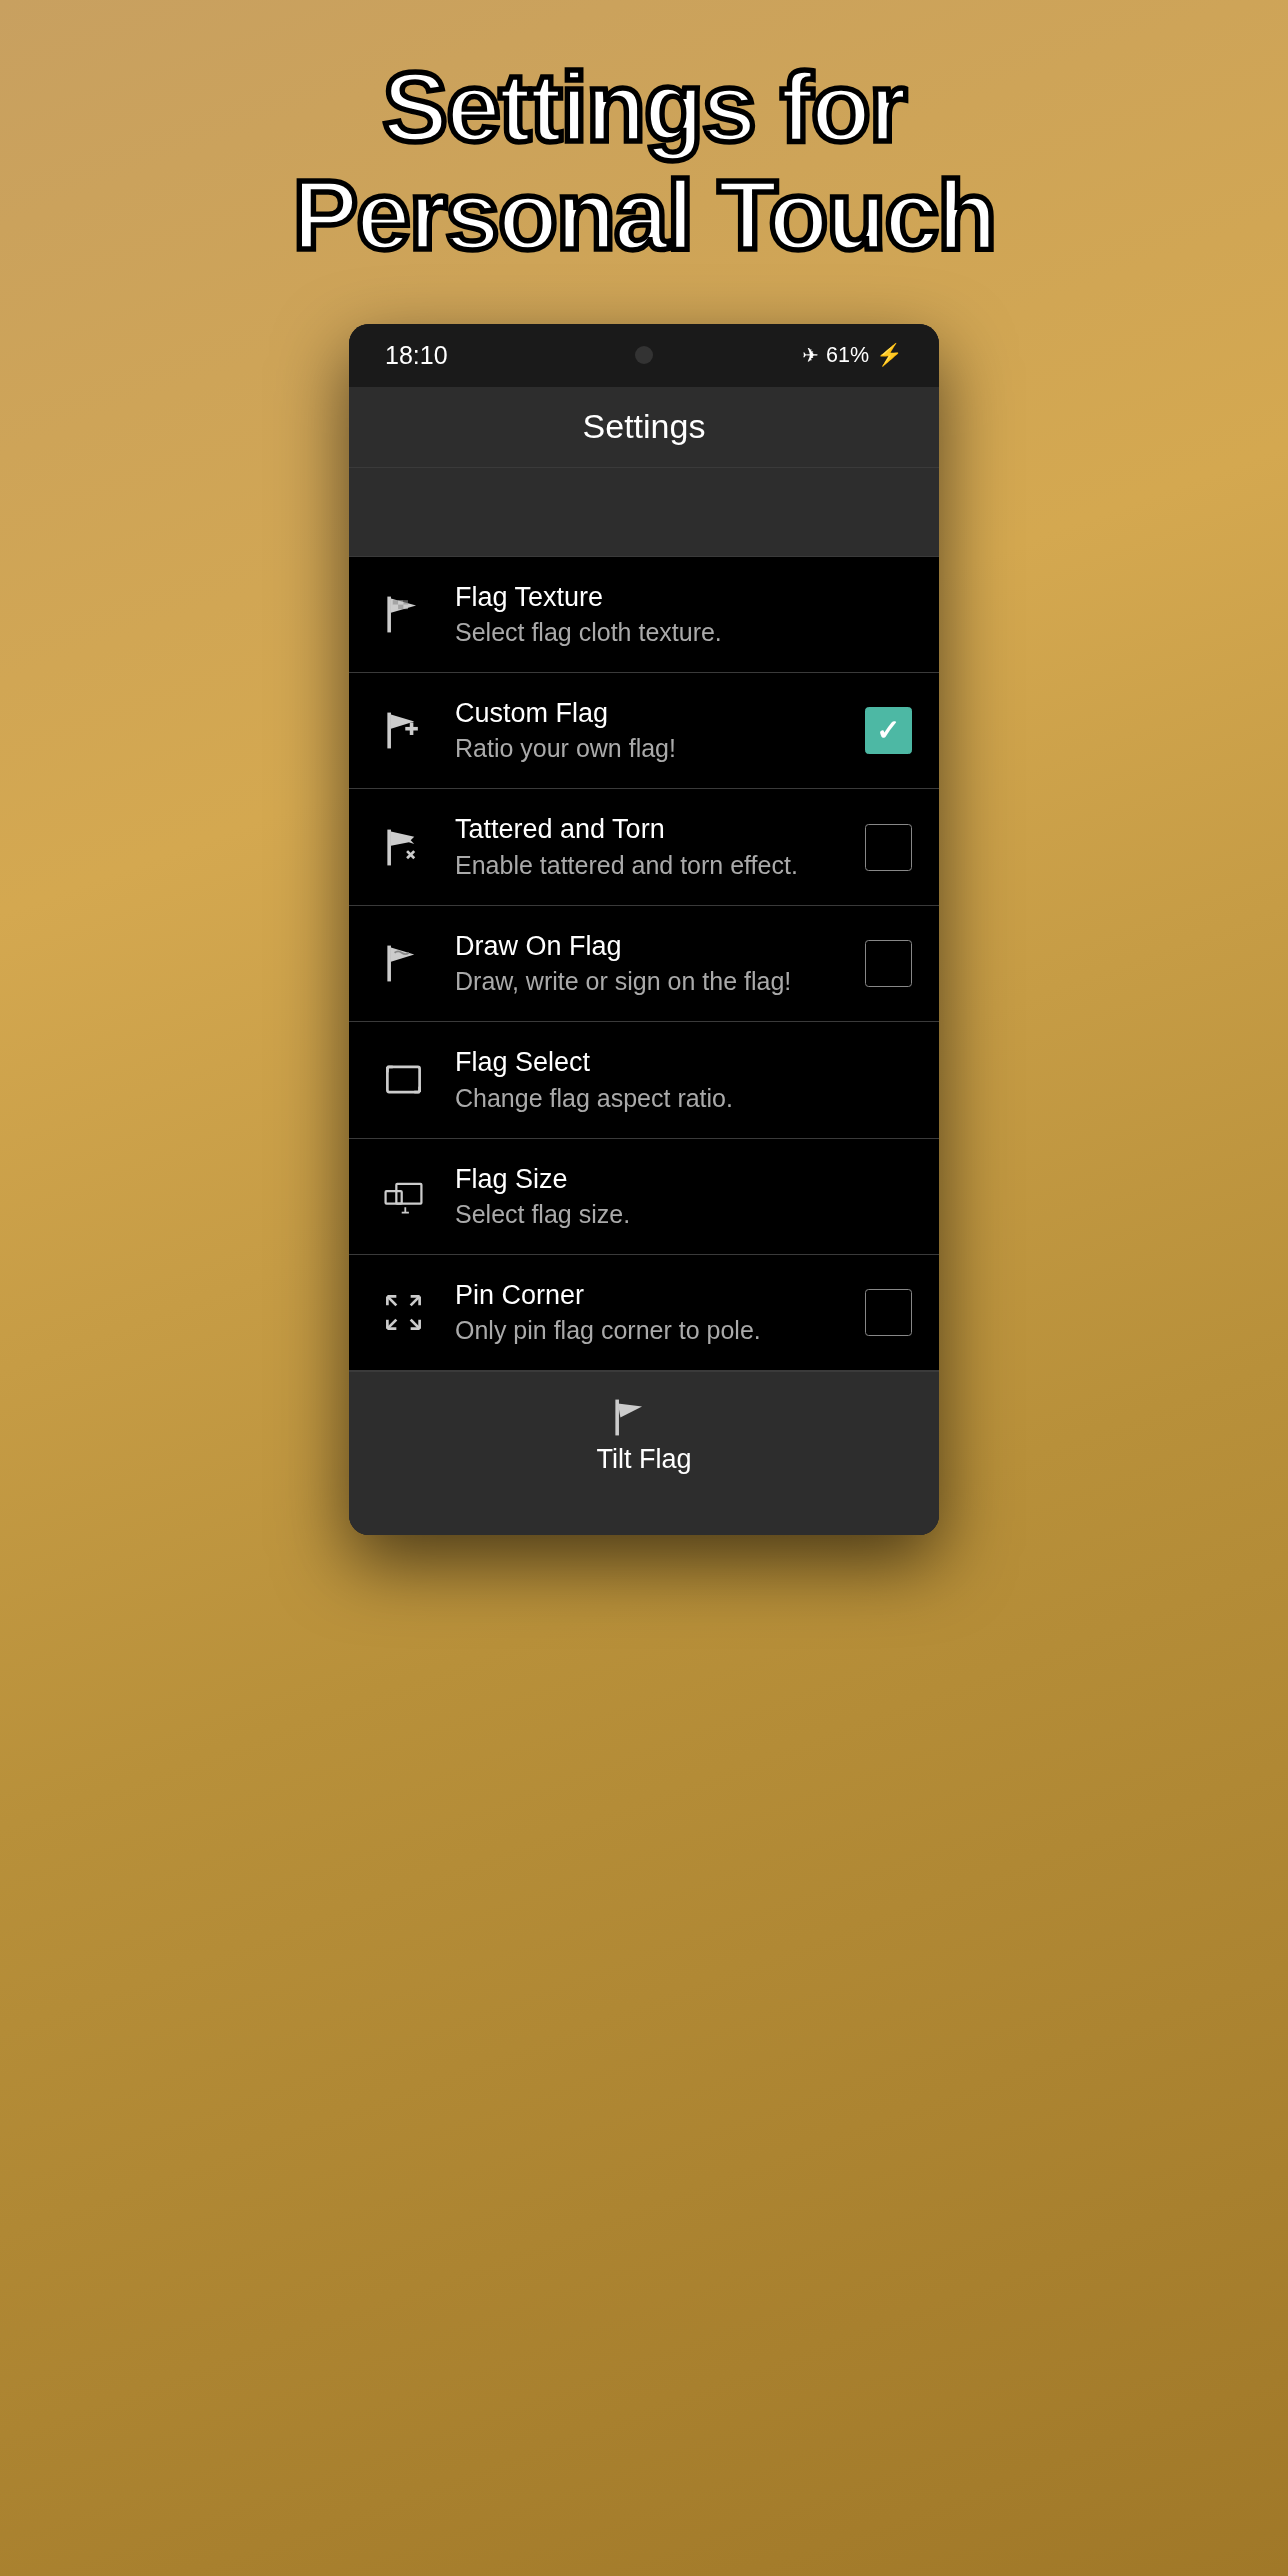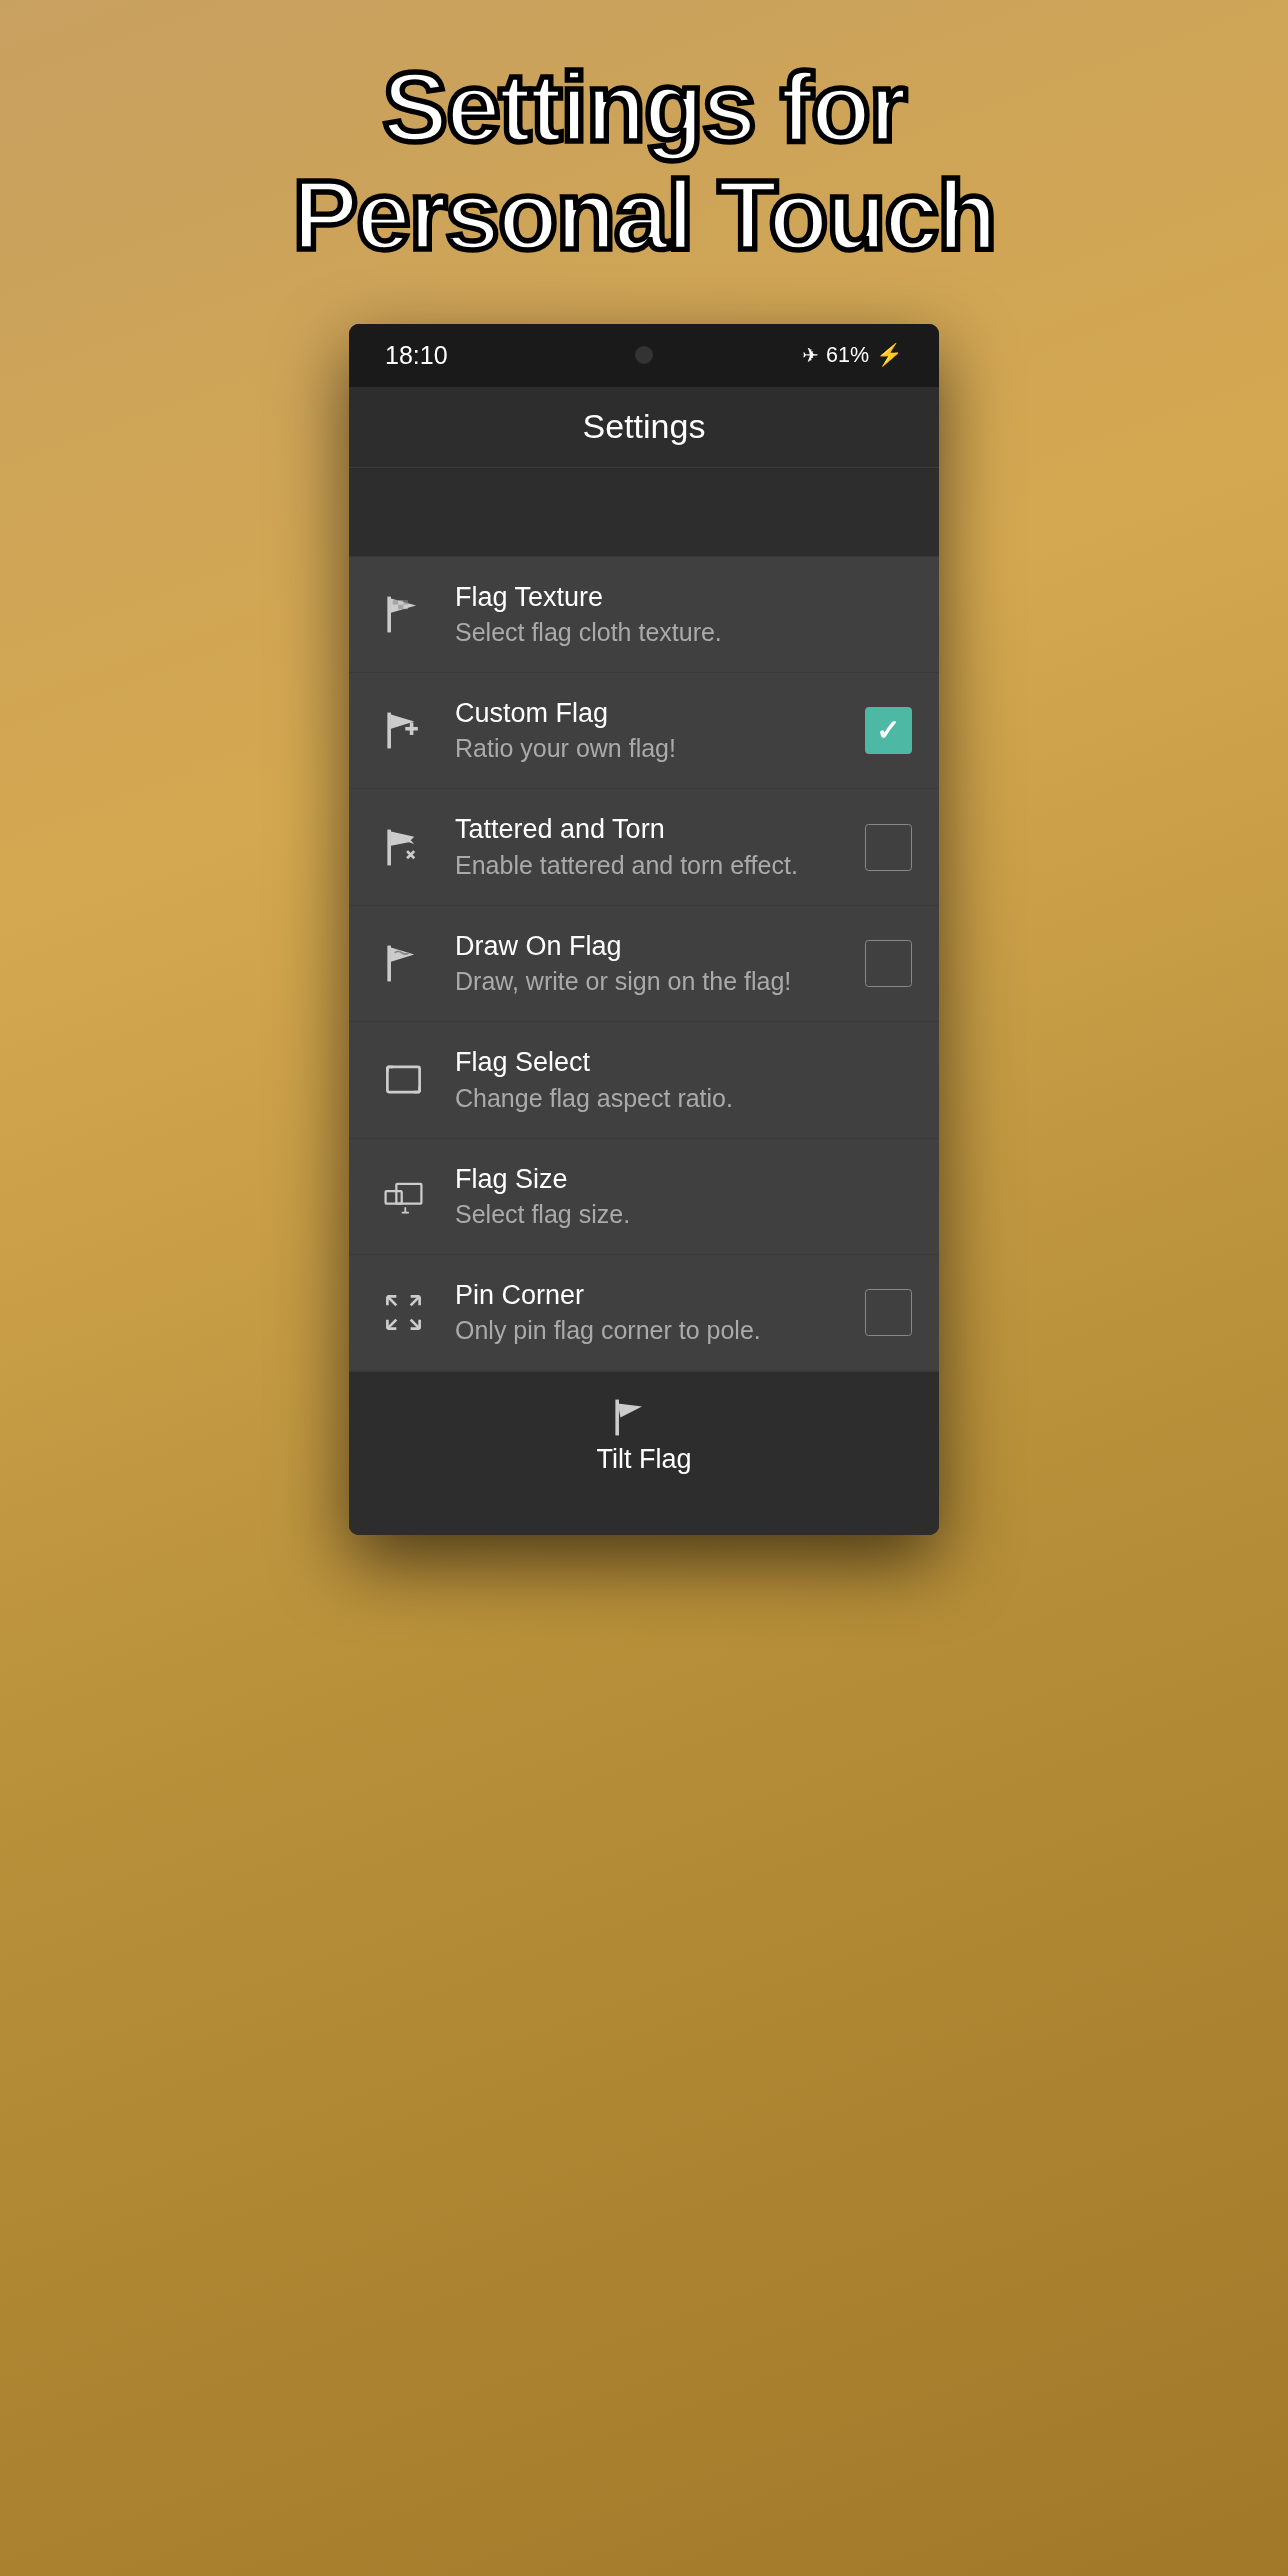--- a/index.html
+++ b/index.html
@@ -27,21 +27,21 @@
       line-height: 1.1;
       letter-spacing: -1.8px;
       z-index: 2;
       padding: 0 72px;
     }
 
     .phone-frame {
       margin-top: 54px;
       width: 590px;
       background: #1a1a1a;
-      border-radius: 10px;
+      border-radius: 20px;
       overflow: hidden;
       box-shadow: 0 27px 72px rgba(0,0,0,0.6), inset 0 0 0 2.7px #333333;
       position: relative;
       z-index: 2;
     }
 
     
     .status-bar {
       background: #1a1a1a;
       height: 63px;
@@ -103,21 +103,21 @@
 
     
     .empty-section {
       background: #2d2d2d;
       height: 89px;
       border-bottom: 0.9px solid #3a3a3a;
     }
 
     
     .settings-list {
-      background: #404040;
+      background: #000000;
     }
 
     .settings-item {
       display: flex;
       align-items: center;
       padding: 25px 27px;
       border-bottom: 0.9px solid #3a3a3a;
       min-height: 98px;
       position: relative;
     }

